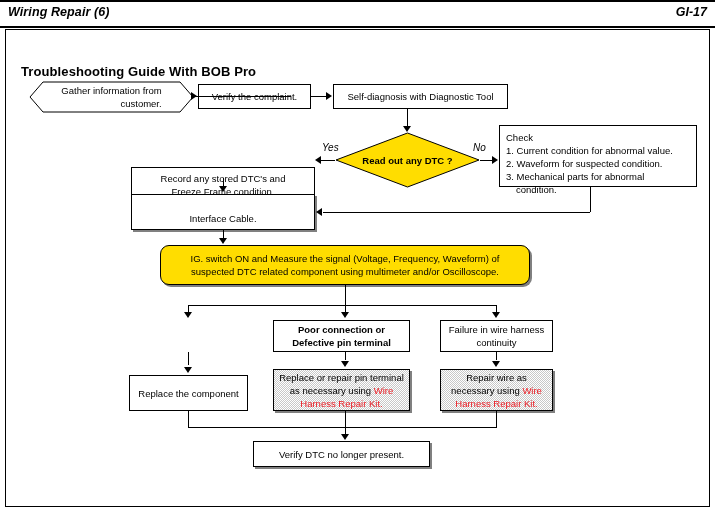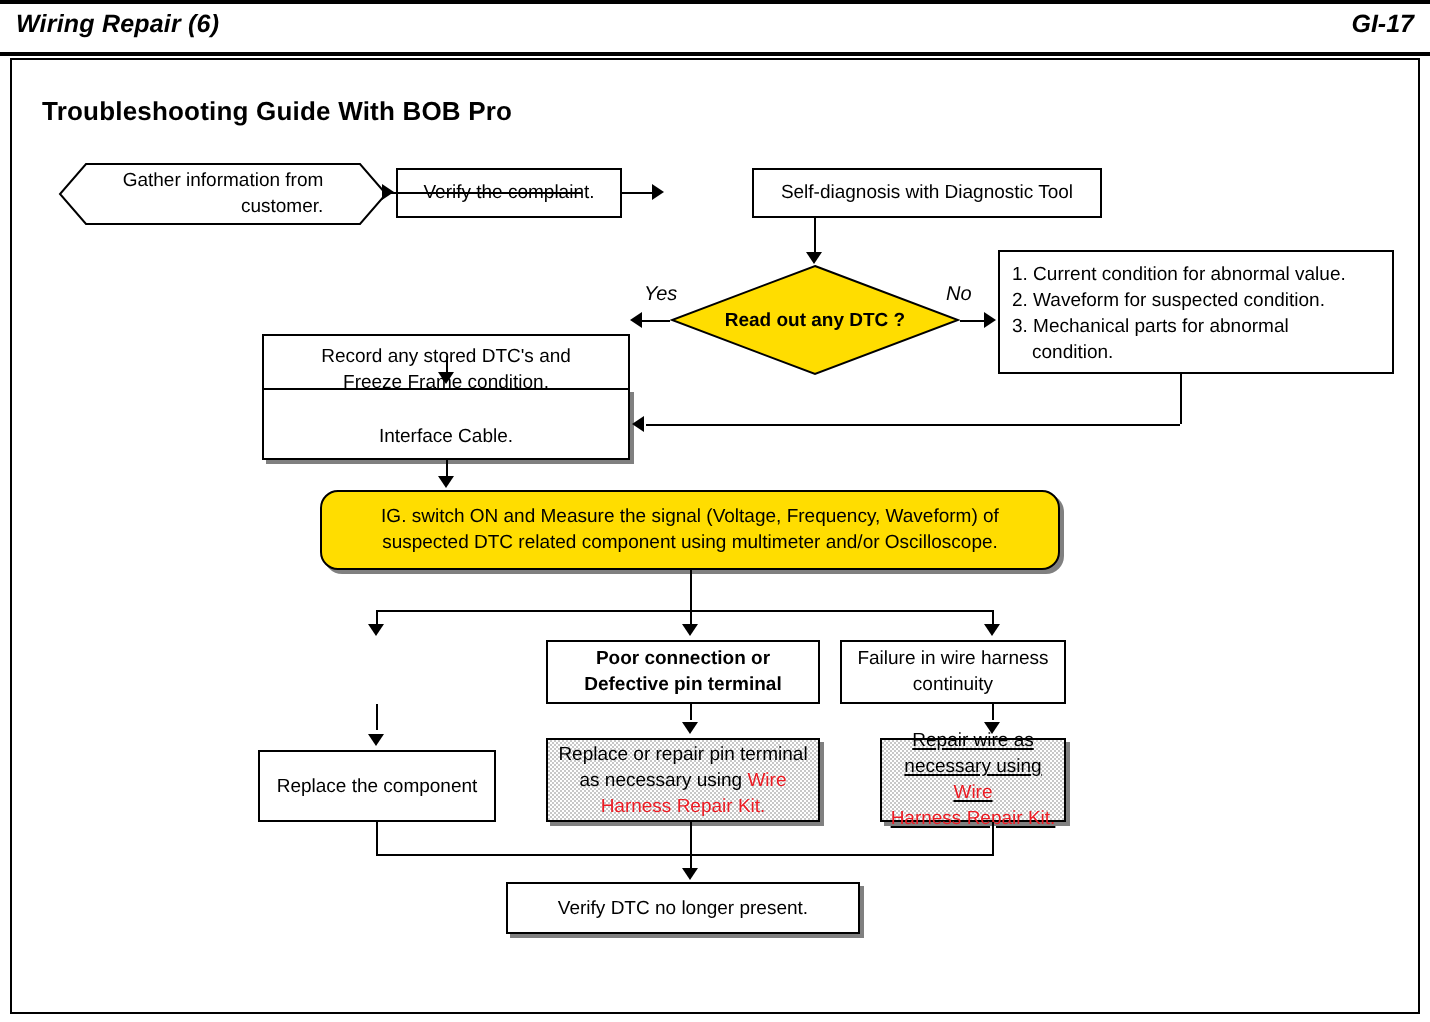--- a/index.html
+++ b/index.html
@@ -9,21 +9,21 @@
   
   #header{position:absolute;left:0;top:0;width:715px;height:24px;
           border-top:2px solid #000;border-bottom:2px solid #000;background:#fff;}
   #header .h-title{position:absolute;left:8px;top:3px;font-size:12.5px;font-weight:bold;font-style:italic;letter-spacing:.1px;}
   #header .h-page{position:absolute;right:8px;top:3px;font-size:12.5px;font-weight:bold;font-style:italic;}
 
   
   #frame{position:absolute;left:5px;top:29px;width:703px;height:476px;
          border:1px solid #000;background:#fff;}
 
-  #chart-title{position:absolute;left:21px;top:48px;font-size:13px;font-weight:bold;letter-spacing:.1px;}
+  #chart-title{position:absolute;left:21px;top:64px;font-size:13px;font-weight:bold;letter-spacing:.1px;}
 
   
   .node{position:absolute;box-sizing:border-box;display:flex;align-items:center;
         justify-content:center;text-align:center;font-size:9.5px;line-height:13px;
         padding:2px 4px;}
   .box{border:1px solid #000;background:#fff;}
   .shadow{box-shadow:2px 2px 0 0 #808080;}
   .yellow{background:#FFDD00;}
   .hatch{
     background-color:#fff;
@@ -85,40 +85,41 @@
     <div class="hex-label">
       <span>Gather information from</span><br>
       <span>customer.</span>
     </div>
   </div>
 
   <div class="node box" style="left:198px;top:84px;width:113px;height:25px;">
     <span>Verify the complaint.</span>
   </div>
 
-  <div class="node box" style="left:333px;top:84px;width:175px;height:25px;margin-left:43px;">
+  <div class="node box" style="left:333px;top:84px;width:175px;height:25px;">
     <span>Self-diagnosis with Diagnostic Tool</span>
   </div>
 
   <div class="diamond" style="left:335px;top:132px;width:145px;height:56px;">
     <svg width="145" height="56" viewBox="0 0 145 56" preserveAspectRatio="none">
       <polygon points="72.5,1 144,28 72.5,55 1,28" fill="#FFDD00" stroke="#000000" stroke-width="1"></polygon>
     </svg>
     <div class="d-label">Read out any DTC ?</div>
   </div>
 
   <div class="node box" style="left:131px;top:142px;width:184px;height:36px;margin-top:25px;">
     <span>
       <span>Record any stored DTC's and</span><br>
       <span>Freeze Frame condition.</span>
     </span>
   </div>
 
   <div class="node box leftalign" style="left:499px;top:125px;width:198px;height:62px;padding:5px 6px;">
     <span>
+      <span class="ck-head">Check</span>
       <span class="ck-item">1. Current condition for abnormal value.</span>
       <span class="ck-item">2. Waveform for suspected condition.</span>
       <span class="ck-item">3. Mechanical parts for abnormal</span>
       <span class="ck-cont">condition.</span>
     </span>
   </div>
 
   <div class="node box shadow" style="left:131px;top:194px;width:184px;height:36px;">
     <span>
       <br>
@@ -134,40 +135,40 @@
   </div>
 
 
   <div class="node box" style="left:273px;top:320px;width:137px;height:32px;font-weight:bold;">
     <span>
       <span>Poor connection or</span><br>
       <span>Defective pin terminal</span>
     </span>
   </div>
 
-  <div class="node box" style="left:420px;top:320px;width:113px;height:32px;">
+  <div class="node box" style="left:440px;top:320px;width:113px;height:32px;">
     <span>
       <span>Failure in wire harness</span><br>
       <span>continuity</span>
     </span>
   </div>
 
   <div class="node box" style="left:129px;top:375px;width:119px;height:36px;">
     <span>Replace the component</span>
   </div>
 
   <div class="node box hatch shadow" style="left:273px;top:369px;width:137px;height:42px;">
     <span>
       <span>Replace or repair pin terminal</span><br>
       <span>as necessary using </span><span class="red">Wire</span><br>
       <span class="red">Harness Repair Kit.</span>
     </span>
   </div>
 
-  <div class="node box hatch shadow" style="left:440px;top:369px;width:93px;height:42px;text-decoration:underline;">
+  <div class="node box hatch shadow" style="left:440px;top:369px;width:113px;height:42px;">
     <span>
       <span>Repair wire as</span><br>
       <span>necessary using </span><span class="red">Wire</span><br>
       <span class="red">Harness Repair Kit.</span>
     </span>
   </div>
 
   <div class="node box shadow" style="left:253px;top:441px;width:177px;height:26px;">
     <span>Verify DTC no longer present.</span>
   </div>

